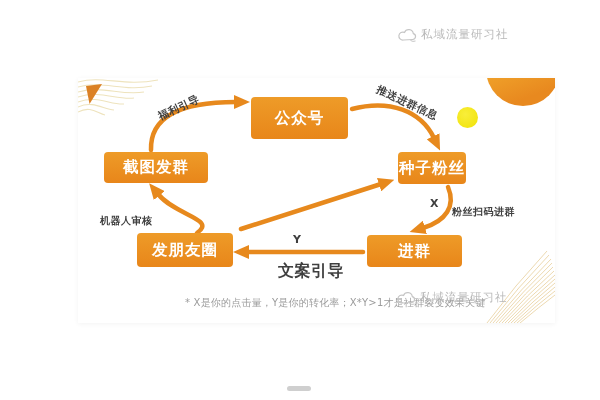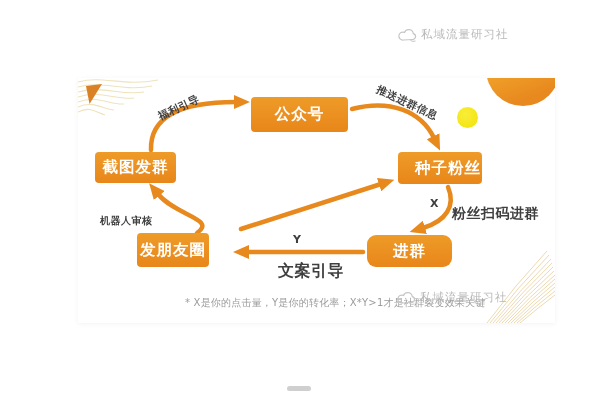--- a/index.html
+++ b/index.html
@@ -23,34 +23,34 @@
   .wedge{
     position:absolute;left:8px;top:6px;width:16px;height:20px;background:#db8125;
     clip-path:polygon(0 10%,100% 0,22% 100%);
   }
   .arrows{position:absolute;left:0;top:0;width:600px;height:400px;}
   .node{
     position:absolute;background:linear-gradient(180deg,#ee9b28 0%,#e8861a 100%);
     border-radius:4px;color:#ffffff;font-weight:bold;font-size:15.5px;
     display:flex;align-items:center;justify-content:center;letter-spacing:1px;
   }
-  .n-gzh{left:251px;top:97px;width:97px;height:35px;}
-  .n-zzfs{left:398px;top:152px;width:68px;height:32px;padding-left:16px;}
-  .n-jtfq{left:95px;top:152px;width:81px;height:31px;}
-  .n-fpyq{left:137px;top:233px;width:72px;height:34px;}
-  .n-jq{left:367px;top:235px;width:85px;height:32px;border-radius:9px;}
+  .n-gzh{left:251px;top:97px;width:97px;height:42px;}
+  .n-zzfs{left:398px;top:152px;width:68px;height:32px;}
+  .n-jtfq{left:104px;top:152px;width:104px;height:31px;}
+  .n-fpyq{left:137px;top:233px;width:96px;height:34px;}
+  .n-jq{left:367px;top:235px;width:95px;height:32px;}
   .elabel{
     position:absolute;color:#3f3f3f;font-weight:bold;font-size:10.5px;
     white-space:nowrap;letter-spacing:0.5px;
   }
   .l-fuli{left:157px;top:101px;transform:rotate(-25deg);}
   .l-tuisong{left:374px;top:96px;transform:rotate(25deg);}
   .l-jiqiren{left:100px;top:214px;font-size:10px;}
   .l-x{left:430px;top:197px;font-size:11px;}
-  .l-saoma{left:452px;top:205px;font-size:14px;}
+  .l-saoma{left:452px;top:205px;font-size:10px;}
   .l-y{left:293px;top:233px;font-size:11px;}
   .l-wenan{left:278px;top:261px;font-size:16px;}
   .footnote{
     position:absolute;left:185px;top:296px;color:#9b9b9b;font-size:10px;
     white-space:nowrap;letter-spacing:0.2px;
   }
   .watermark{
     position:absolute;display:flex;align-items:flex-start;gap:3px;
     color:#b9b9b9;font-size:11.5px;white-space:nowrap;letter-spacing:1px;
   }

